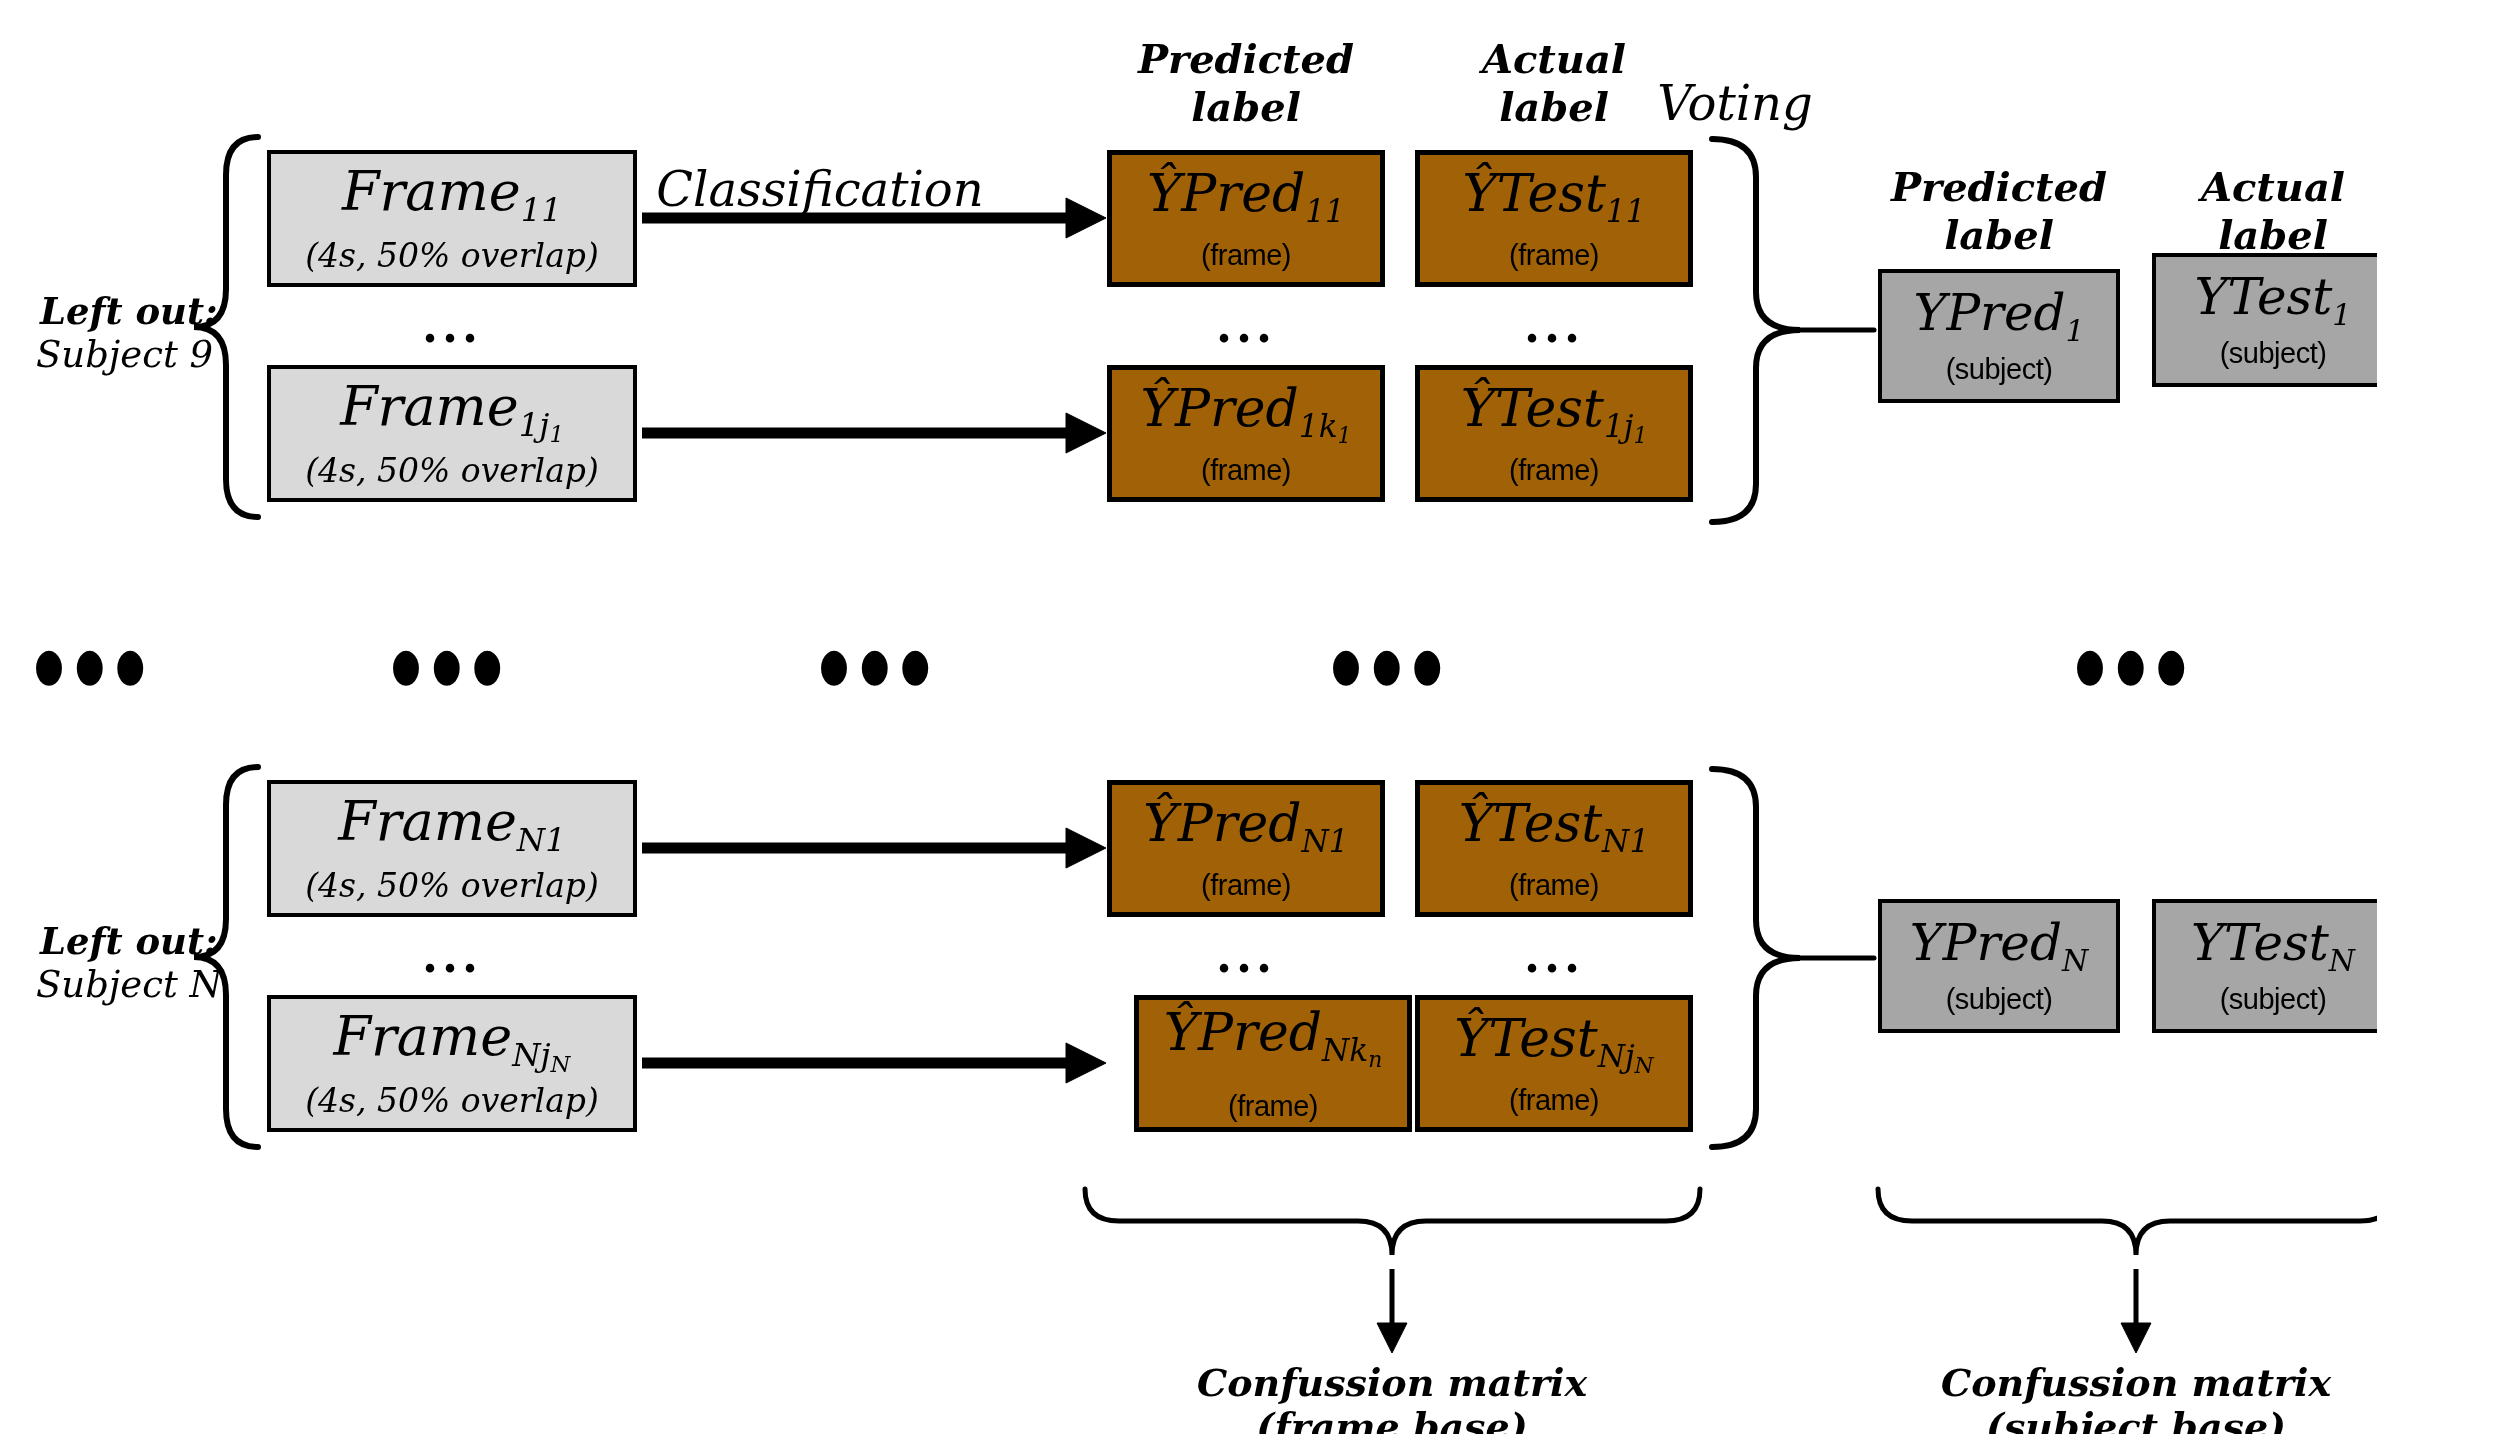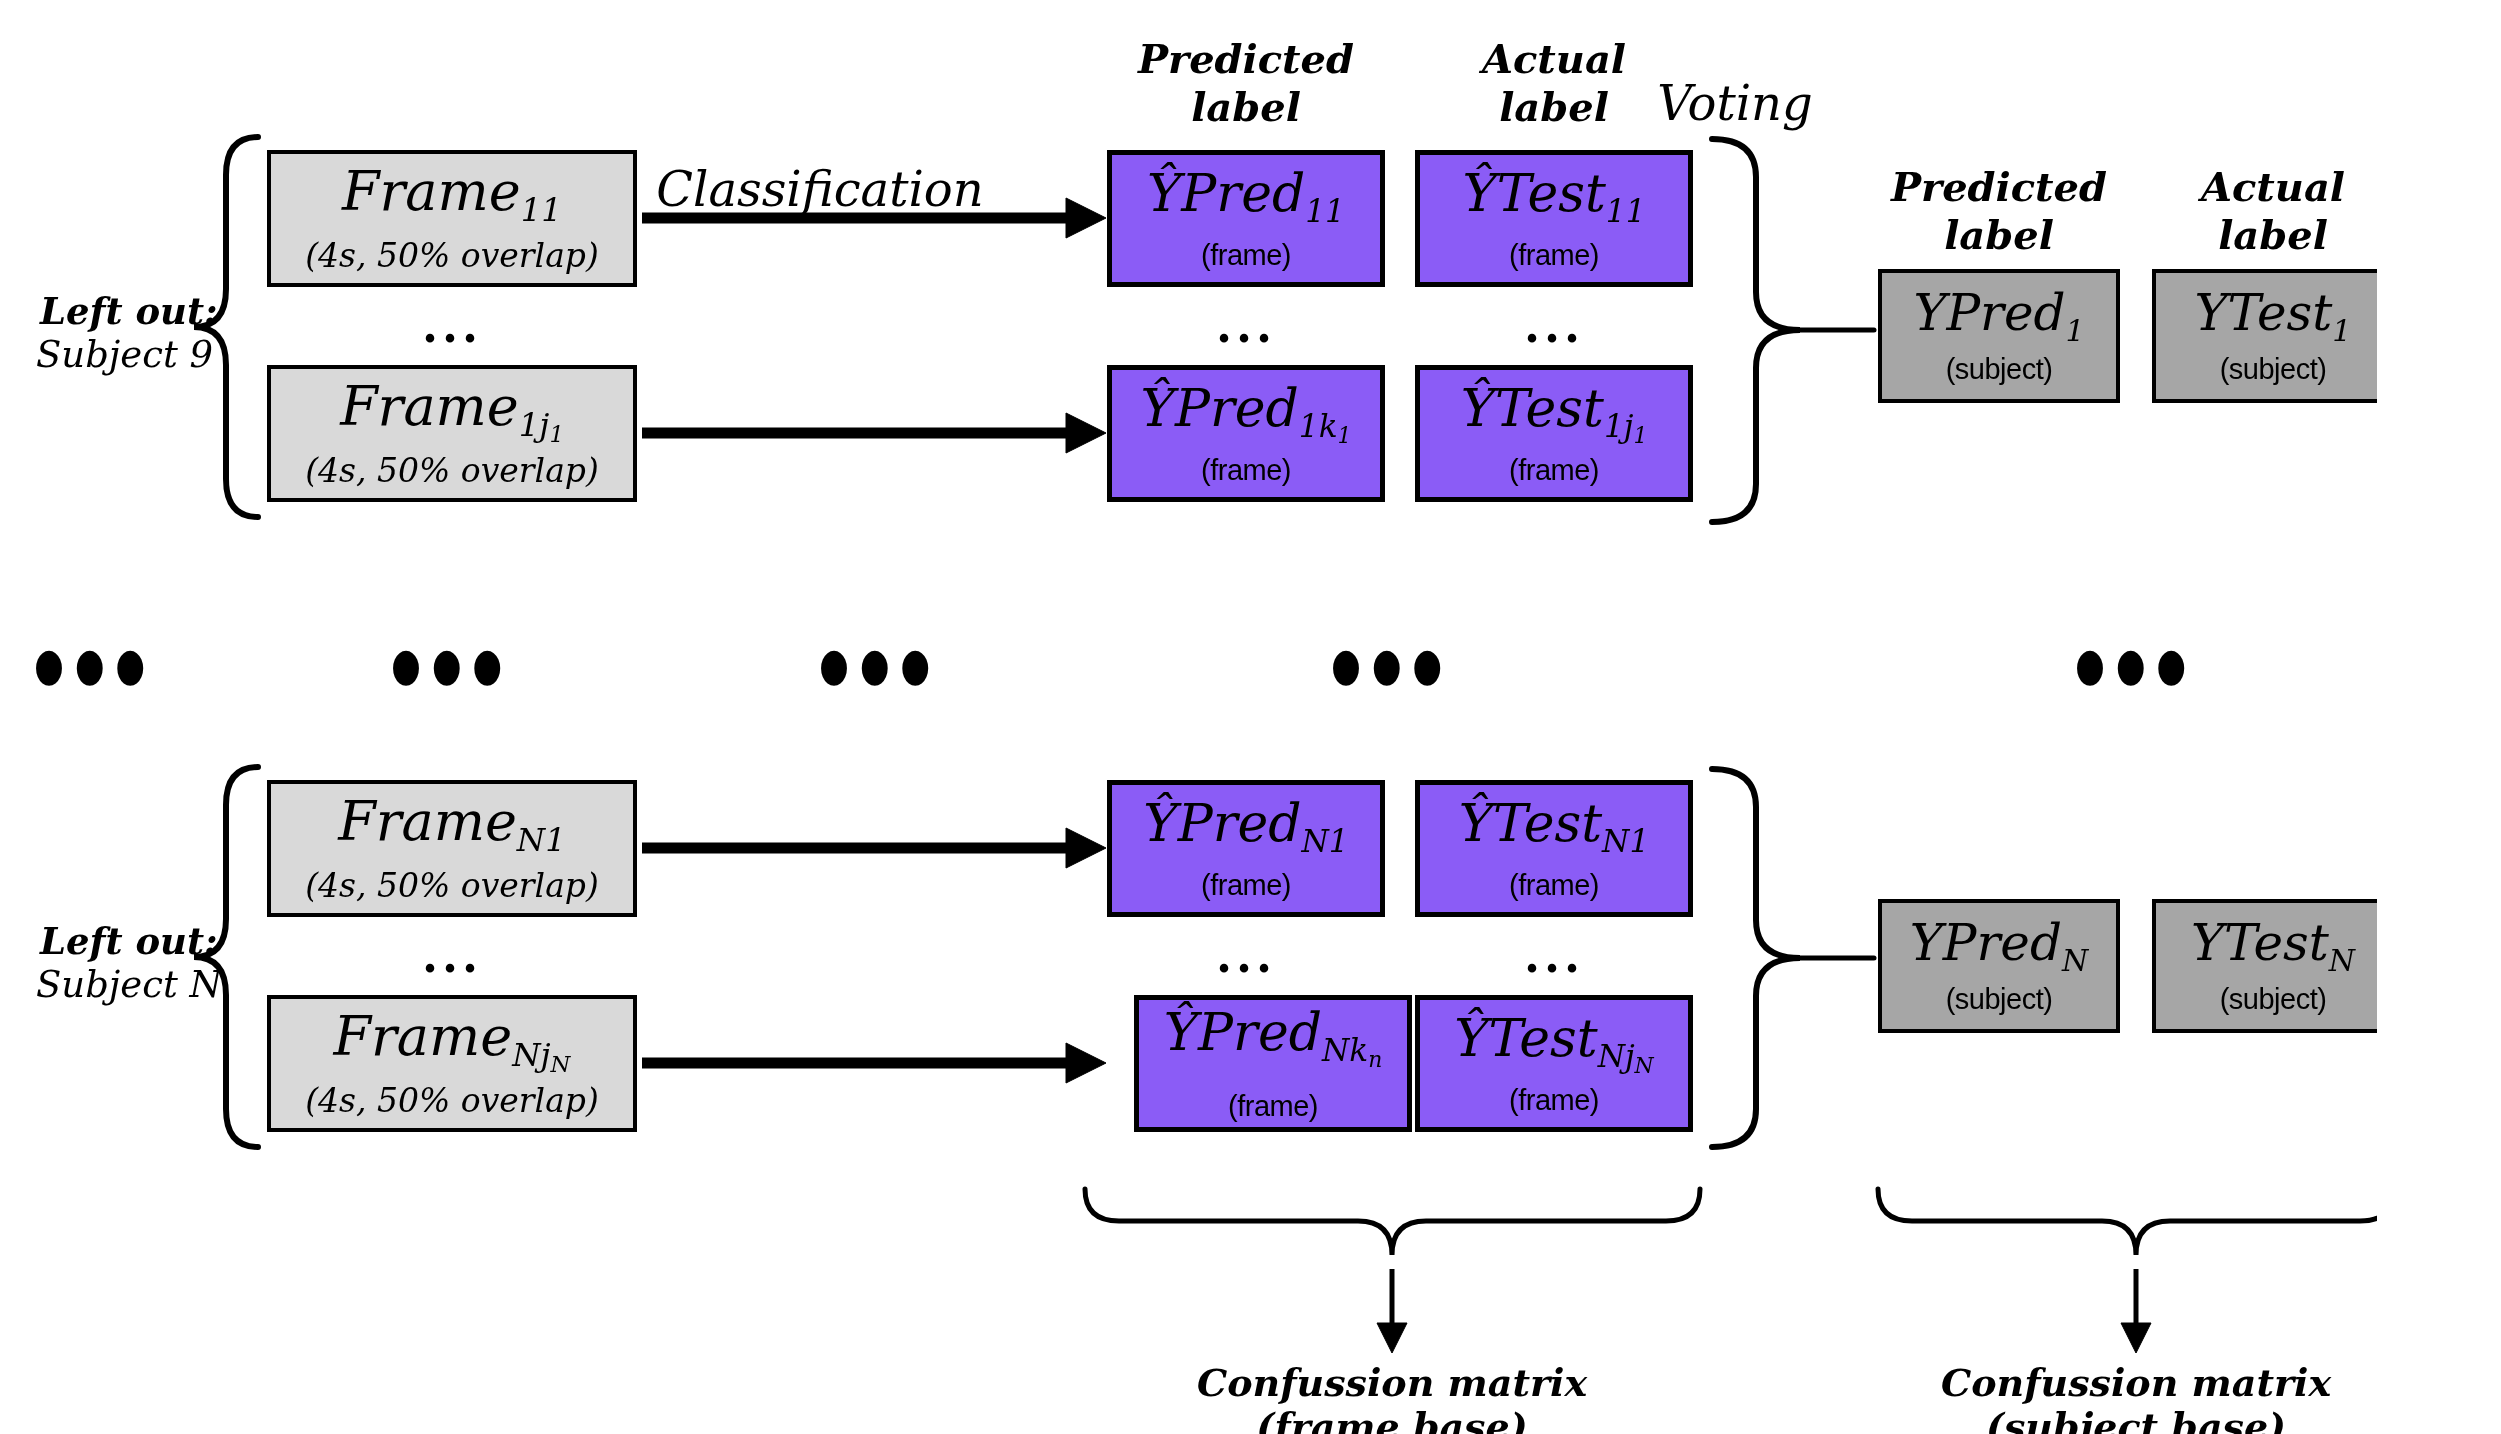--- a/index.html
+++ b/index.html
@@ -9,21 +9,21 @@
     font-family:"DejaVu Serif", serif; color:#000; overflow:hidden;margin-top:17px;
   }
   #wires { position:absolute; left:0; top:0; width:2501px; height:1434px; }
 
   .box {
     position:absolute; border:4px solid #000;
     display:flex; flex-direction:column; align-items:center; justify-content:center;
     text-align:center; line-height:1;
   }
   .frame-box { left:267px; width:370px; height:137px; background:#d9d9d9; }
-  .pred-box  { width:278px; height:137px; background:#8b5cf6; border-width:5px;text-align:center; }
+  .pred-box  { width:278px; height:137px; background:#a16207; border-width:5px;text-align:center; }
   .subj-box  { width:242px; height:134px; background:#a6a6a6; }
 
   .mathlbl { font-style:italic; font-size:52px; line-height:1; white-space:nowrap; }
   .frame-box .mathlbl { font-size:54px; }
   .subj-box  .mathlbl { font-size:50px; }
   .s1 { font-size:0.60em; vertical-align:-0.35em; }
   .s2 { font-size:0.70em; vertical-align:-0.28em; }
 
   .cap-serif { font-style:italic; font-size:33px; margin-top:8px; white-space:nowrap; }
   .cap-sans  { font-family:"Liberation Sans", sans-serif; font-size:29px; margin-top:9px; letter-spacing:-0.5px; }
@@ -119,21 +119,21 @@
   </div>
   <div class="box pred-box" style="left:1415px; top:348px;">
     <div class="mathlbl"><span>ŶTest</span><span class="s1"><span>1j</span><span class="s2">1</span></span></div>
     <div class="cap-sans">(frame)</div>
   </div>
 
   <div class="box subj-box" style="left:1878px; top:252px;">
     <div class="mathlbl"><span>YPred</span><span class="s1">1</span></div>
     <div class="cap-sans">(subject)</div>
   </div>
-  <div class="box subj-box" style="left:2152px; top:252px;">
+  <div class="box subj-box" style="left:2152px; top:236px;">
     <div class="mathlbl"><span>YTest</span><span class="s1">1</span></div>
     <div class="cap-sans">(subject)</div>
   </div>
 
   <div class="bigdots" style="left:25px;   top:630px;">●●●</div>
   <div class="bigdots" style="left:382px;  top:630px;">●●●</div>
   <div class="bigdots" style="left:810px;  top:630px;">●●●</div>
   <div class="bigdots" style="left:1322px; top:630px;">●●●</div>
   <div class="bigdots" style="left:2066px; top:630px;">●●●</div>
 

